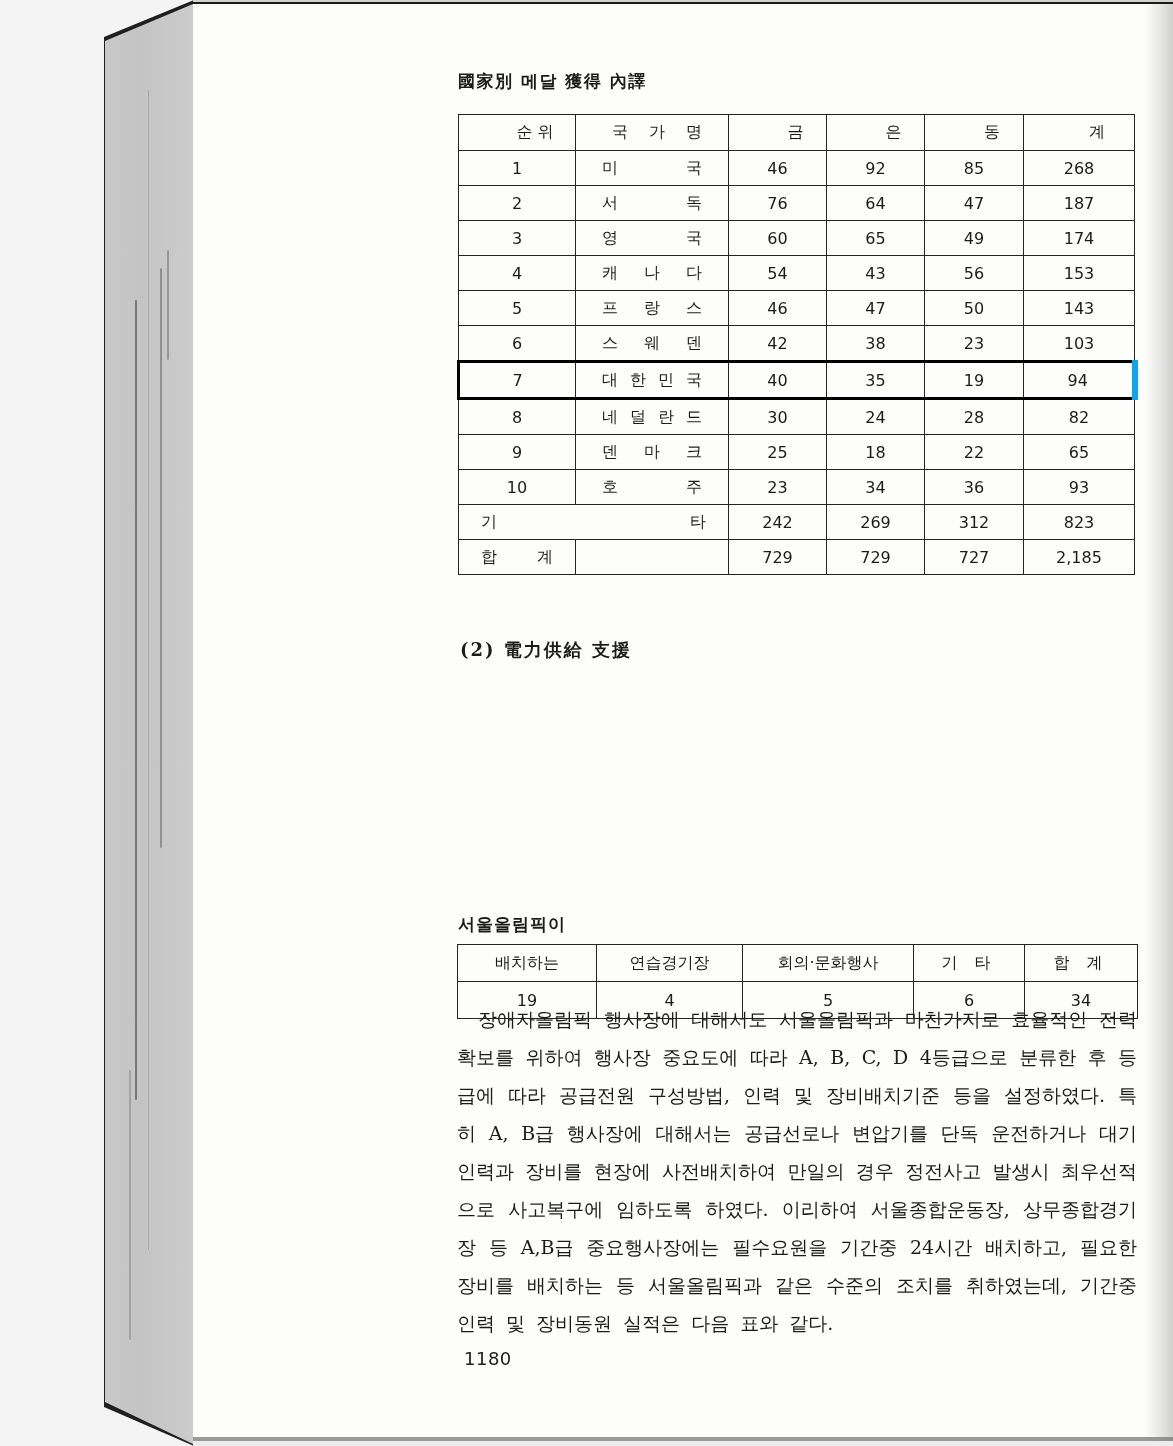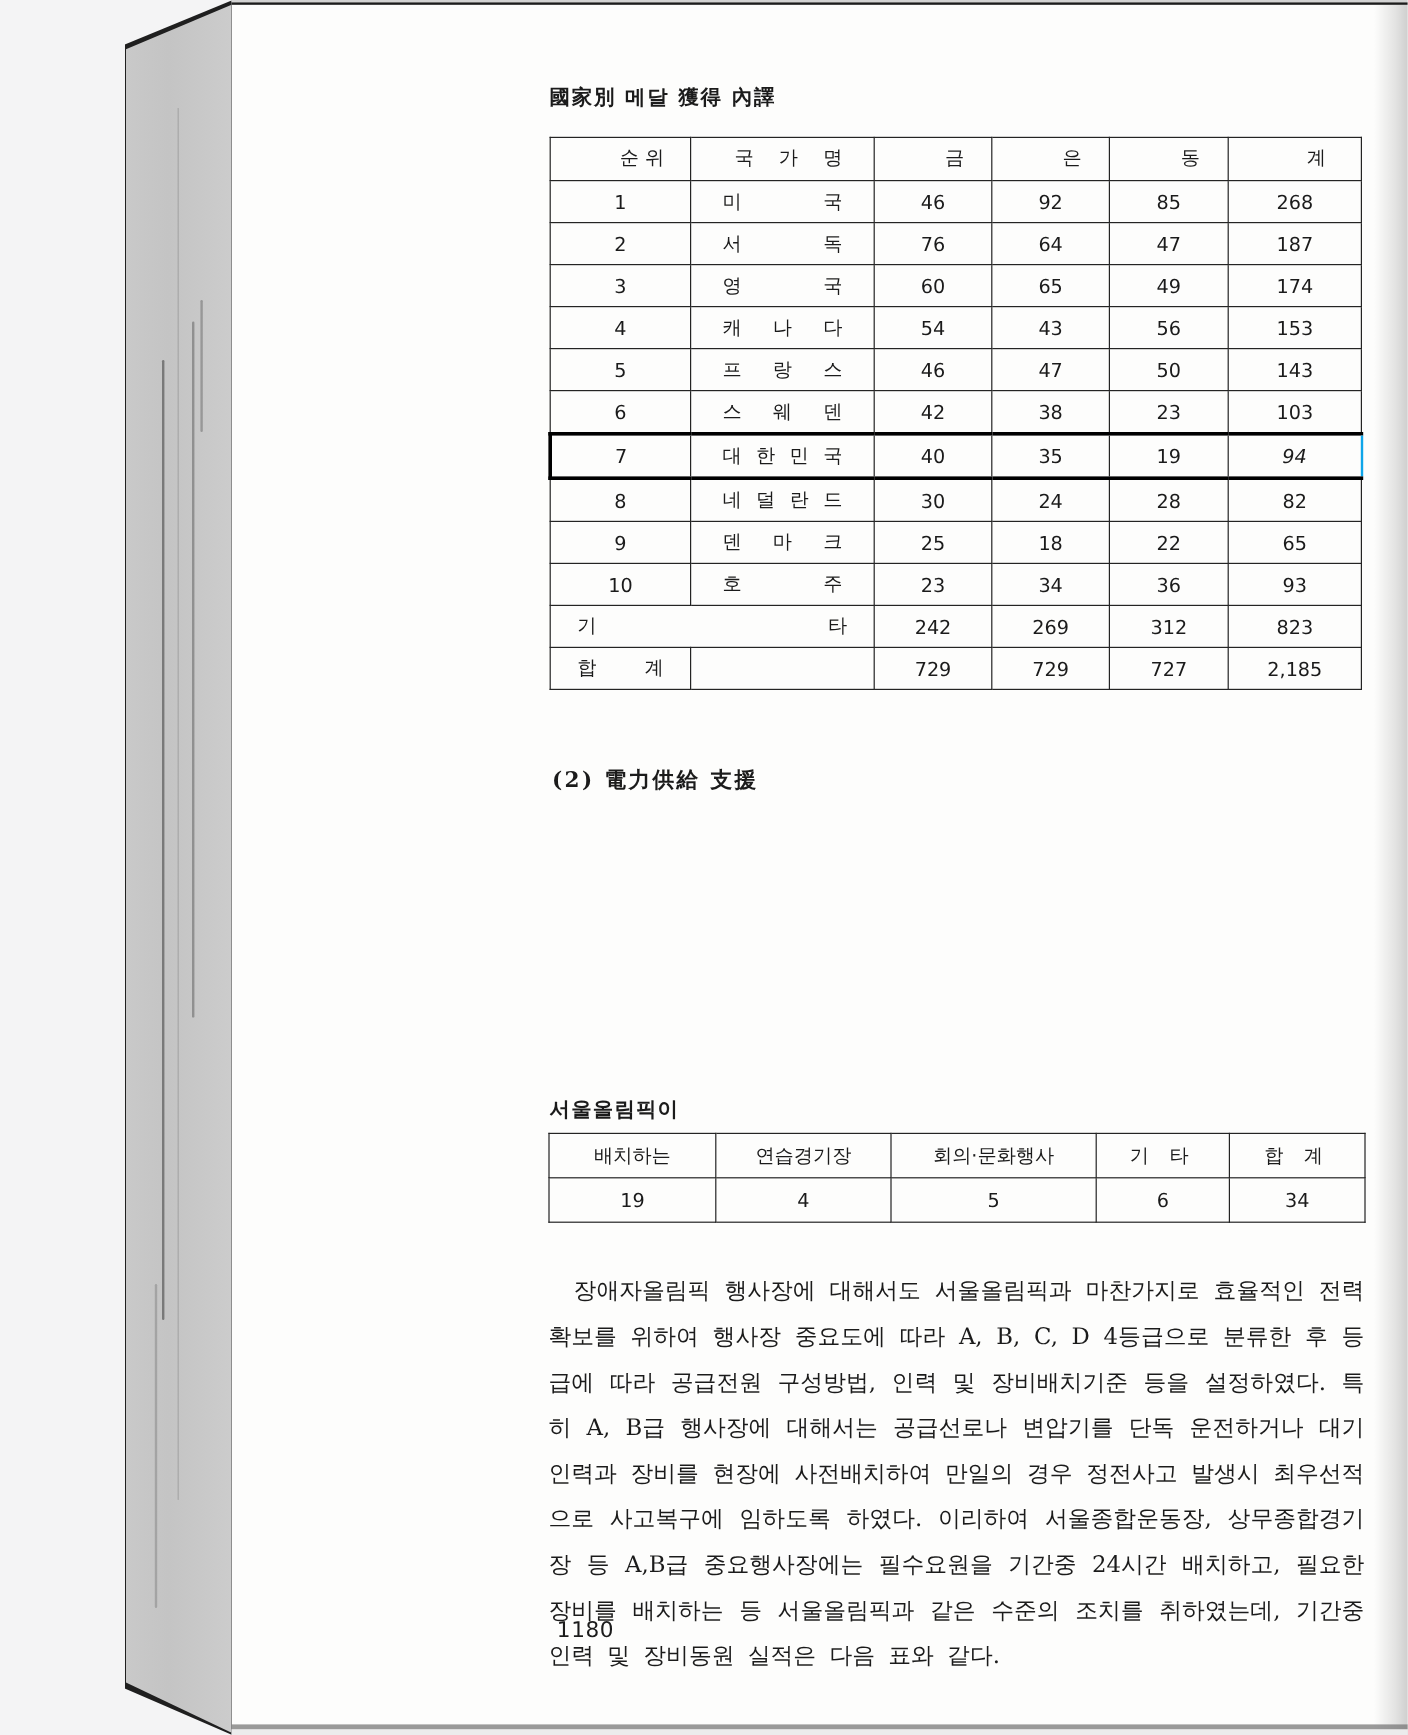--- a/index.html
+++ b/index.html
@@ -47,21 +47,21 @@
   .section-heading{
     position:absolute;left:267px;top:638px;
     font-size:18px;font-weight:700;letter-spacing:2px;
   }
   .para{
     position:absolute;left:264px;width:680px;
     font-size:19px;line-height:38px;
     text-align:justify;word-spacing:5px;text-indent:21px;
   }
   .para1{top:683px;}
-  .para2{top:1057px;}
+  .para2{top:1000px;}
   .tbl2-label{
     position:absolute;left:265px;top:913px;
     font-size:17px;font-weight:700;letter-spacing:1px;
   }
   .page-number{
     position:absolute;left:271px;top:1348px;
     font-size:18px;font-family:"DejaVu Sans","Liberation Sans",sans-serif;
     letter-spacing:.5px;
   }
   
@@ -72,21 +72,21 @@
   td,th{border:1.4px solid #242424;text-align:center;vertical-align:middle;
         font-size:16px;font-weight:400;padding:0;overflow:hidden;white-space:nowrap;}
   .medal-table th{height:35px;padding-left:36px;}
   .medal-table td{height:34px;}
   .power-table th{height:36px;}
   .power-table td{height:36px;}
   .jcell{text-align:justify;text-align-last:justify;padding:0 26px;}
   .jcell-wide{text-align:justify;text-align-last:justify;padding:0 22px;}
   .hl td{border-top:3px solid #000;border-bottom:3px solid #000;}
   .hl td:first-child{border-left:3px solid #000;}
-  .hl td:last-child{border-right:2px solid #0ea5e9;font-style:italic;}
+  .hl td:last-child{border-right:6px solid #0ea5e9;}
   .sp{letter-spacing:6px;}
 </style>
 </head>
 <body>
 
 <div class="spine-back"></div>
 <div class="spine">
   <div class="streak streak1"></div>
   <div class="streak streak2"></div>
   <div class="streak streak3"></div>

